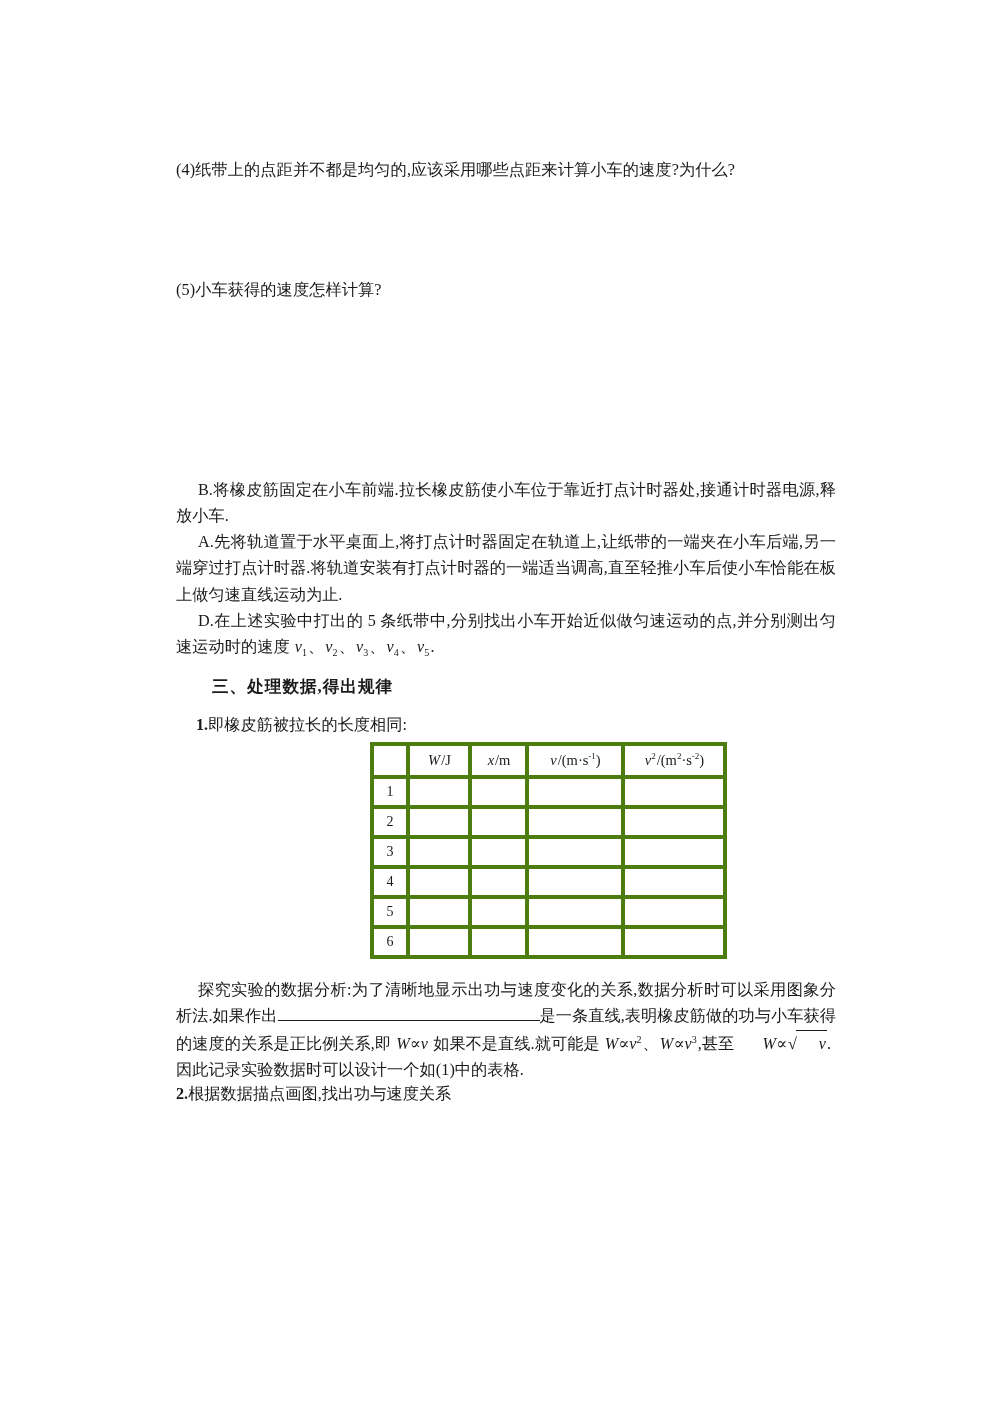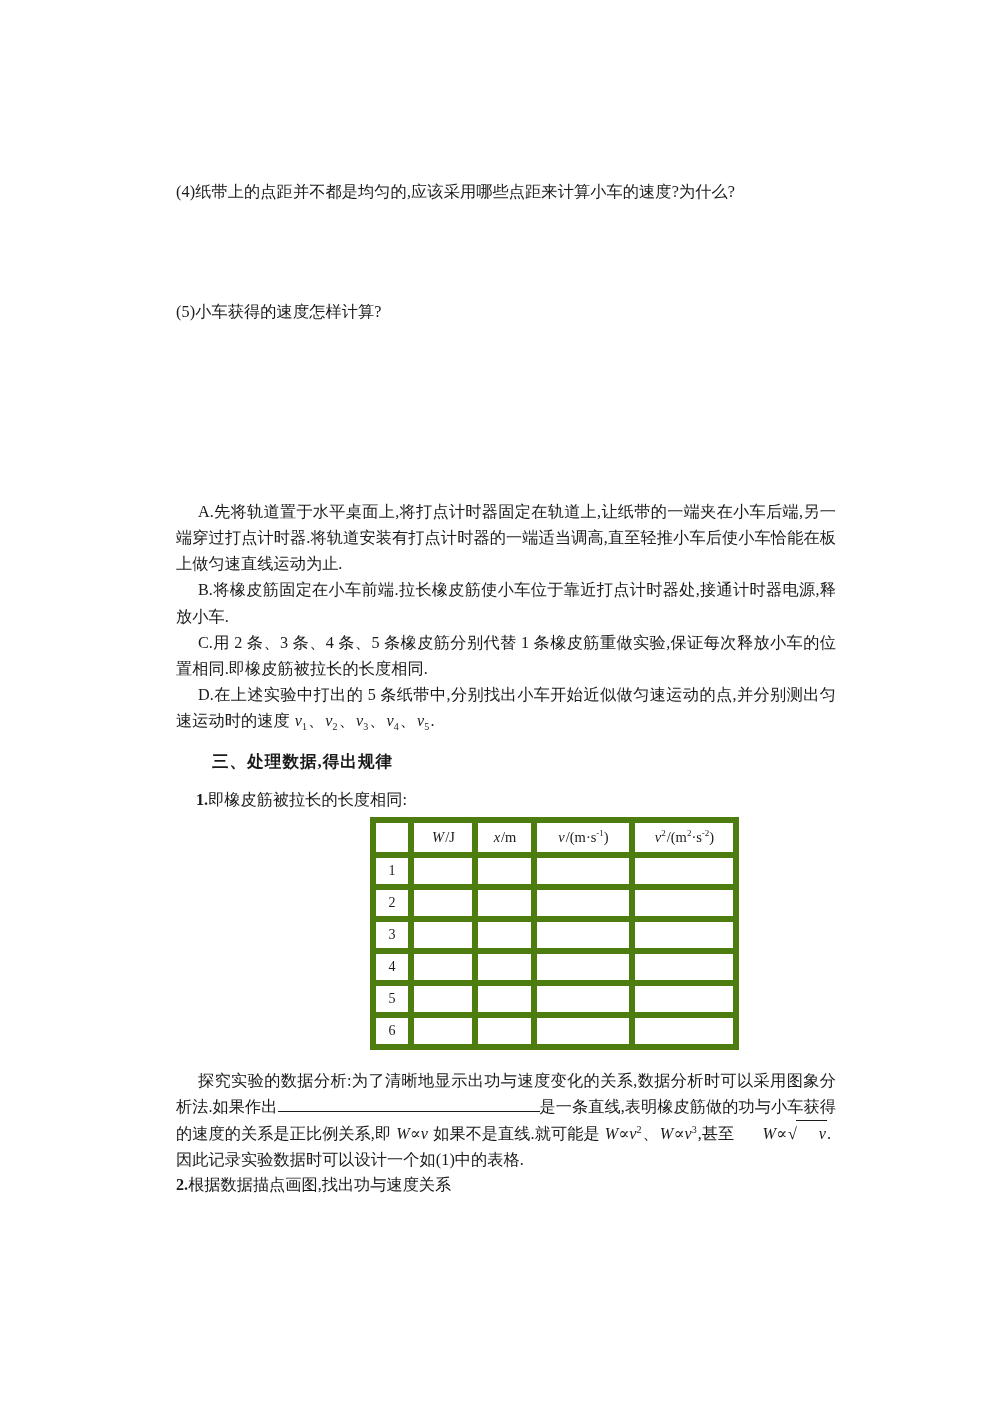--- a/index.html
+++ b/index.html
@@ -18,21 +18,21 @@
   .page {
     position: absolute;
     left: 0; top: 0;
     width: 1000px;
     height: 1414px;
     background: #fff;
   }
   .content {
     position: absolute;
     left: 176px;
-    top: 180px;
+    top: 158px;
     width: 660px;
   }
 
   
   .q-line {
     font-size: 16.2px;
     line-height: 1.5;
     letter-spacing: 0.1px;
     margin: 0;
     white-space: nowrap;
@@ -98,21 +98,21 @@
     justify-content: flex-start;
     padding-left: 194px;
   }
   table.data-table {
     border-collapse: collapse;
     border: 3px solid #111;
     background: #fff;
     table-layout: fixed;
   }
   table.data-table td, table.data-table th {
-    border: 6px solid #4d7c0f;
+    border: 4px solid #4d7c0f;
     height: 26px;
     font-size: 14px;
     font-weight: normal;
     text-align: center;
     vertical-align: middle;
     padding: 0 3px;
   }
   table.data-table thead th {
     height: 29px;
     font-size: 14.5px;
@@ -144,25 +144,24 @@
     <div class="spacer-lg"></div>
 
     <p class="q-line">(5)小车获得的速度怎样计算?</p>
 
     <div class="spacer-md"></div>
 
 
     <div class="spacer-xl"></div>
 
 
+    <p class="para">B.将橡皮筋固定在小车前端.拉长橡皮筋使小车位于靠近打点计时器处,接通计时器电源,释放小车.</p>
+
     <p class="para">A.先将轨道置于水平桌面上,将打点计时器固定在轨道上,让纸带的一端夹在小车后端,另一端穿过打点计时器.将轨道安装有打点计时器的一端适当调高,直至轻推小车后使小车恰能在板上做匀速直线运动为止.</p>
 
-    <p class="para">B.将橡皮筋固定在小车前端.拉长橡皮筋使小车位于靠近打点计时器处,接通计时器电源,释放小车.</p>
-
-    <p class="para">C.用 2 条、3 条、4 条、5 条橡皮筋分别代替 1 条橡皮筋重做实验,保证每次释放小车的位置相同.即橡皮筋被拉长的长度相同.</p>
 
     <p class="para"><span>D.在上述实验中打出的 5 条纸带中,分别找出小车开始近似做匀速运动的点,并分别测出匀速运动时的速度 </span><span class="mi"><span>v</span><sub class="mr">1</sub></span><span>、</span><span class="mi"><span>v</span><sub class="mr">2</sub></span><span>、</span><span class="mi"><span>v</span><sub class="mr">3</sub></span><span>、</span><span class="mi"><span>v</span><sub class="mr">4</sub></span><span>、</span><span class="mi"><span>v</span><sub class="mr">5</sub></span><span>.</span></p>
 
 
     <p class="head-cn">三、处理数据,得出规律</p>
 
     <p class="sec-head"><span>1.</span><span class="bodytxt">即橡皮筋被拉长的长度相同:</span></p>
 
     <div class="tbl-wrap">
       <table class="data-table">

